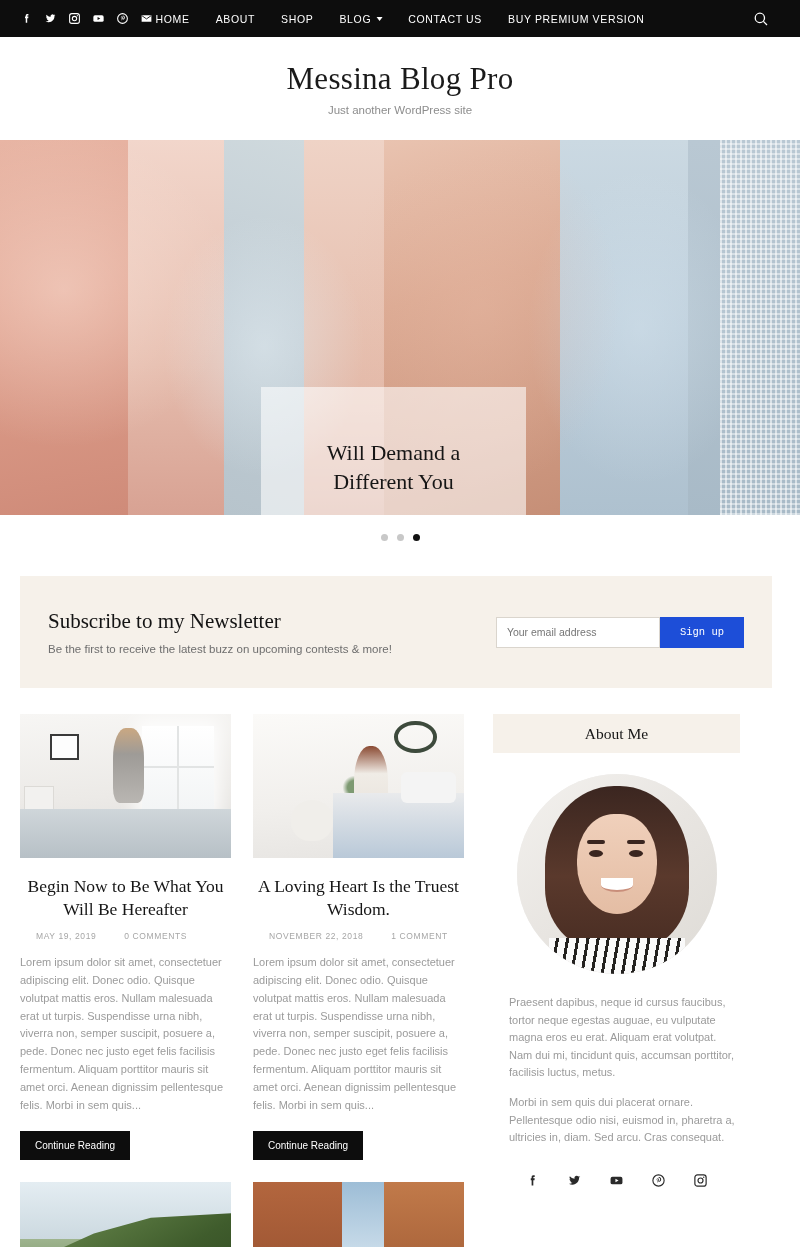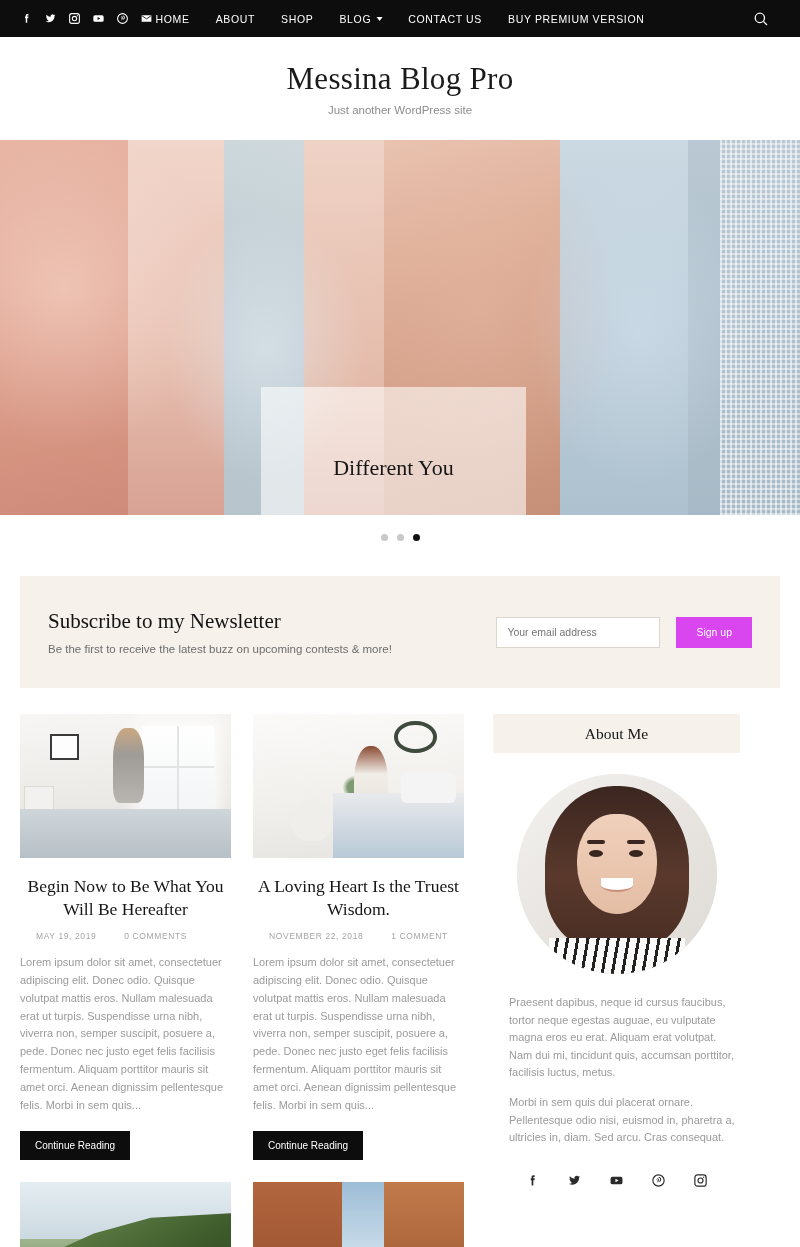--- a/index.html
+++ b/index.html
@@ -84,32 +84,32 @@
   .slide-caption .ctext {
     font-family: "Liberation Serif", serif; font-size: 22px; line-height: 1.3;
     color: #161616; font-weight: 400; padding: 0 12px;
   }
   .hero-dots { height: 45px; background: #fff; display: flex; align-items: center;
                justify-content: center; gap: 9px; }
   .dot { width: 7px; height: 7px; border-radius: 50%; background: #c8c8c8; cursor: pointer; }
   .dot.active { background: #111111; }
 
   
-  .newsletter-wrap { padding: 16px 20px 0 20px; }
+  .newsletter-wrap { padding: 16px 28px 0 20px; }
   .newsletter { background: #f6f1ea; height: 112px; display: flex; align-items: center;
                 padding: 0 28px; }
   .nl-left { flex: 1; }
   .nl-title { font-family: "Liberation Serif", serif; font-size: 21px; color: #141414; }
   .nl-sub { font-size: 11.5px; color: #6e6e6e; margin-top: 9px; }
-  .nl-right { display: flex; align-items: flex-end; gap: 16px; }
+  .nl-right { display: flex; align-items: flex-end; gap: 0; }
   .nl-input { width: 164px; height: 31px; border: 1px solid #dad5cd; background: #fff;
               font-size: 10.5px; color: #9a9a9a; padding: 0 10px; outline: none;
               font-family: "Liberation Sans", sans-serif; }
-  .nl-btn { height: 31px; padding: 0 20px; background: #d946ef; color: #fff; border: none;
-            font-size: 10.5px; cursor: pointer; font-family: Liberation Sans, sans-serif; }
+  .nl-btn { height: 31px; padding: 0 20px; background: #1d4ed8; color: #fff; border: none;
+            font-size: 10.5px; cursor: pointer; font-family: Liberation Mono, monospace; }
 
   
   .content { display: flex; gap: 30px; padding: 26px 20px 0 20px; }
   .posts { width: 443px; display: grid; grid-template-columns: 1fr 1fr; gap: 22px; }
   .post { width: 211px; }
   .thumb { width: 211px; height: 144px; overflow: hidden; position: relative; }
   .thumb .layer { position: absolute; inset: 0; }
   
   .bed1 { background: linear-gradient(175deg,#f7f6f4 0%, #eceae7 55%, #dcdbd9 100%); }
   .bed1 .win { position: absolute; right: 8%; top: 8%; width: 34%; height: 62%;
@@ -281,20 +281,21 @@
       <div class="band b3"></div>
     <div class="band b4"></div>
       <div class="band b5"></div>
       <div class="band b6"></div>
     <div class="band b7"></div>
     <div class="hero-tex"></div>
     <div class="hero-grid"></div>
   </div>
   <div class="slide-caption">
     <div class="ctext">
+      <div>Will Demand a</div>
       <div>Different You</div>
     </div>
   </div>
 </div>
 <div class="hero-dots">
   <span class="dot"></span>
   <span class="dot"></span>
   <span class="dot active"></span>
 </div>
 

